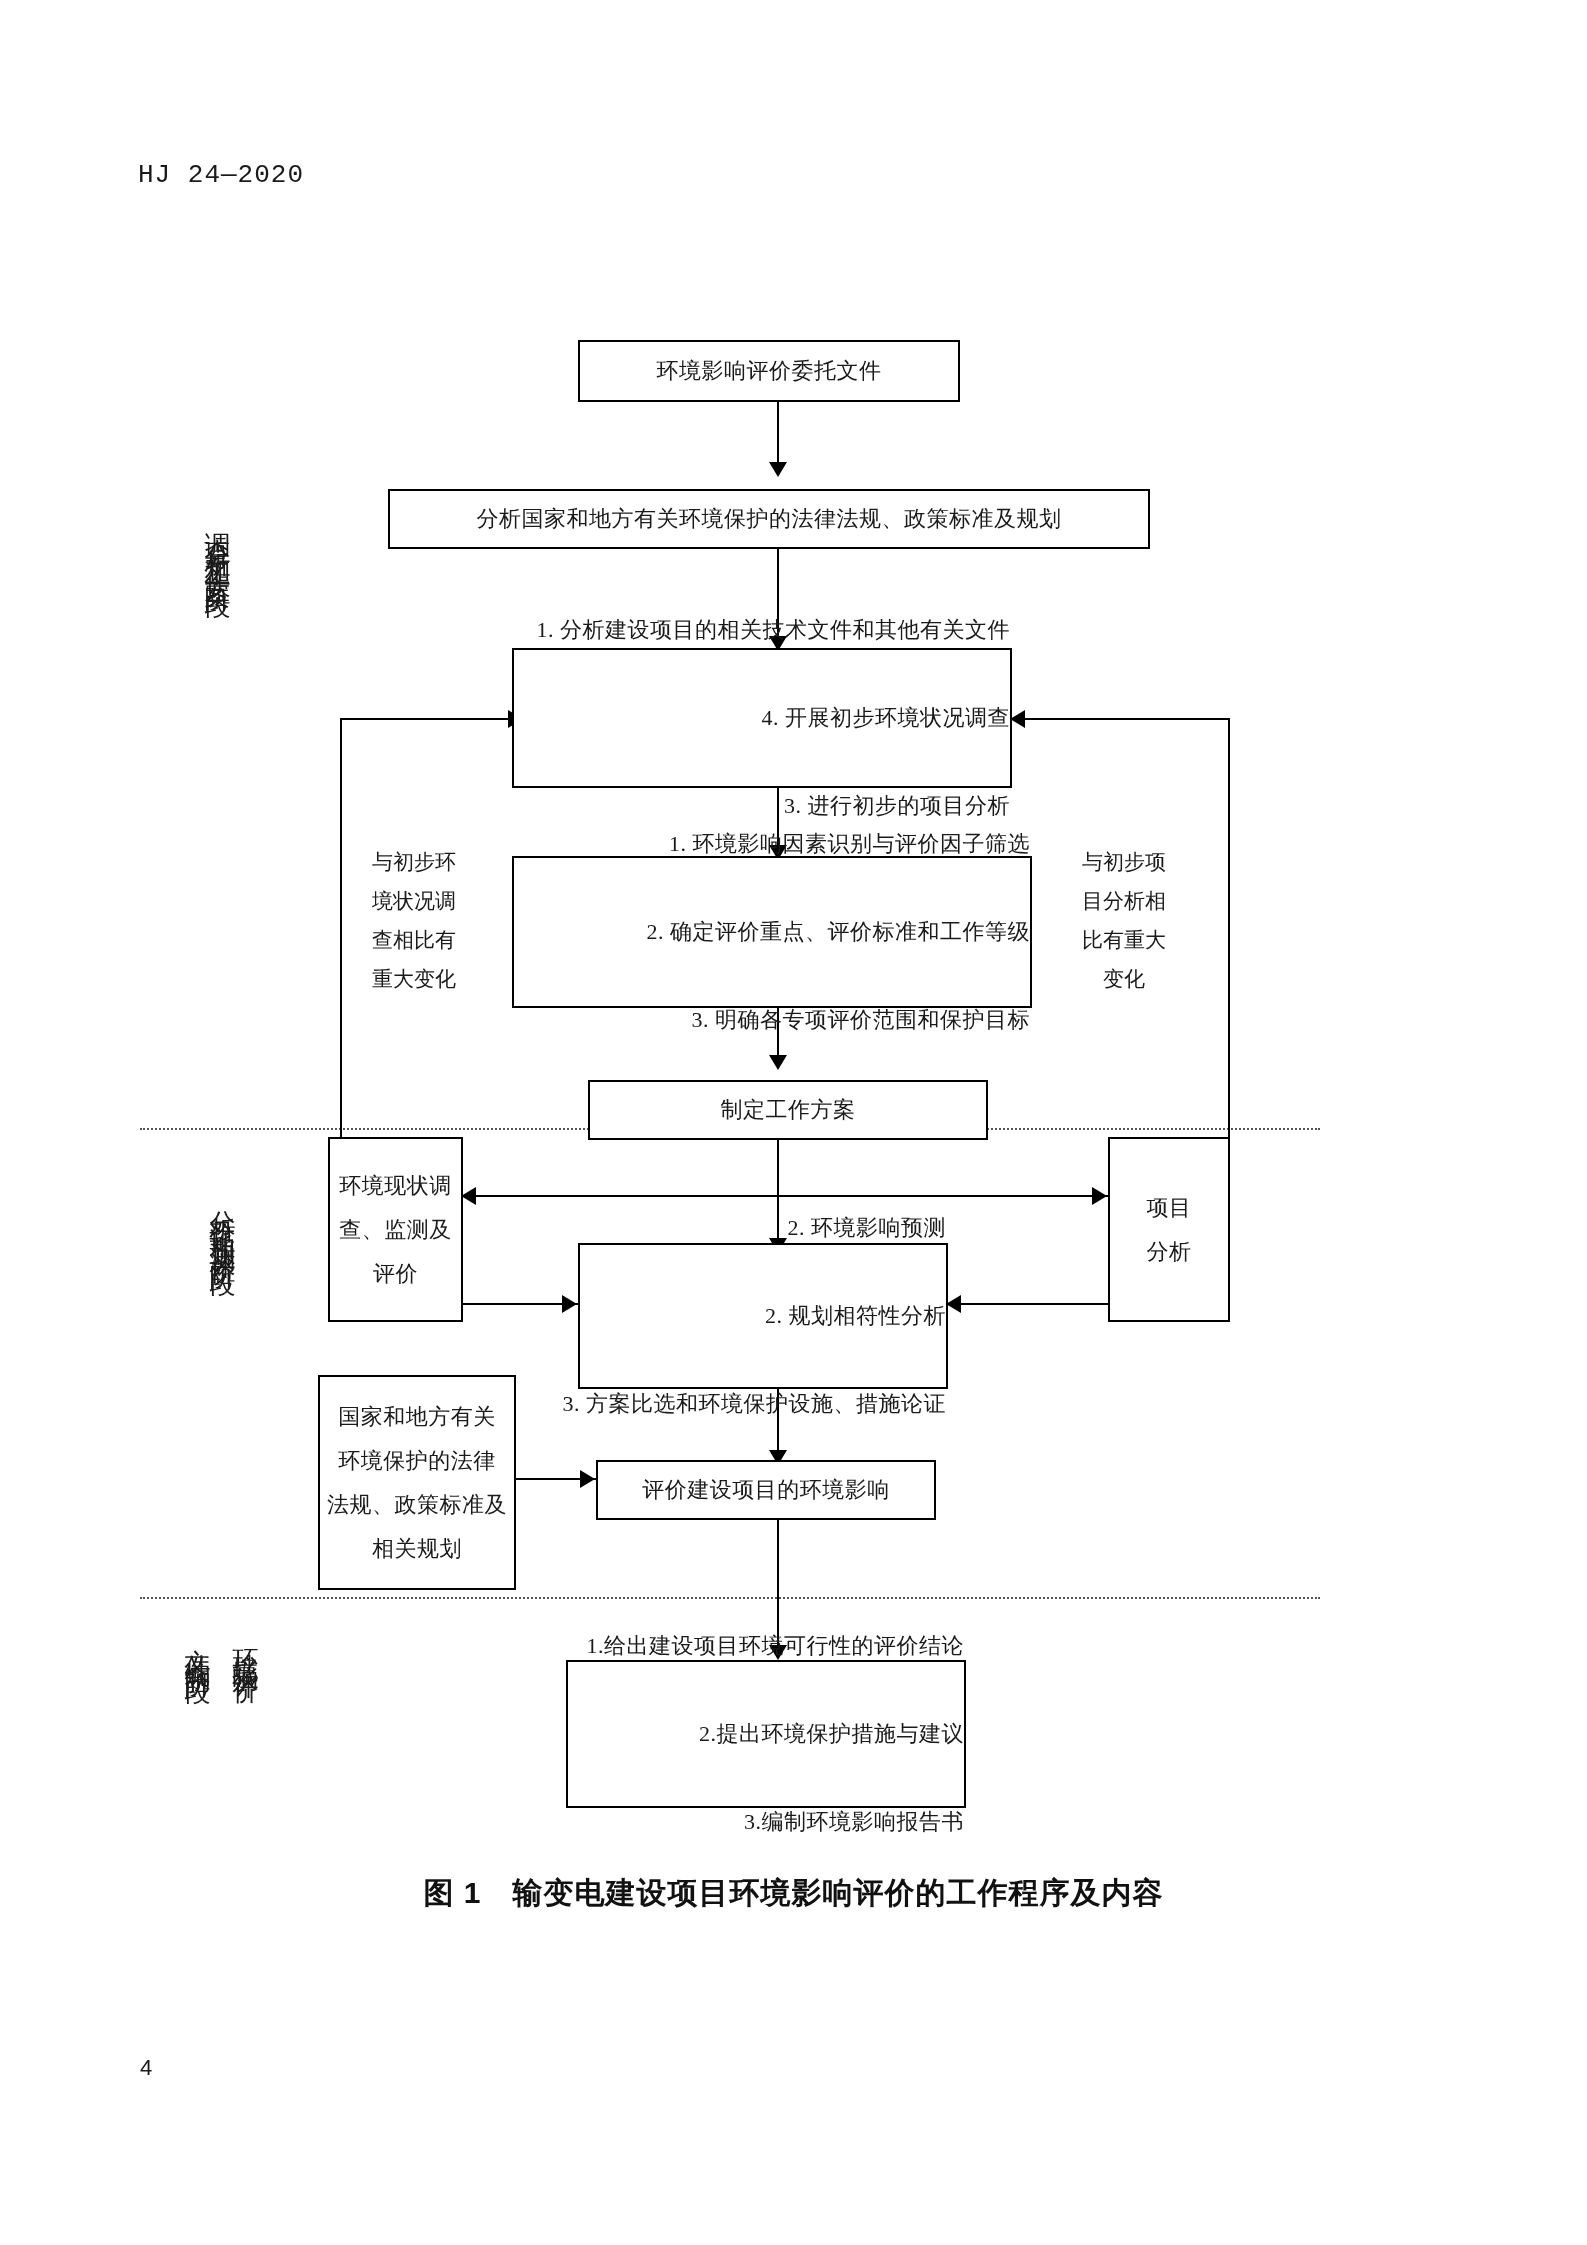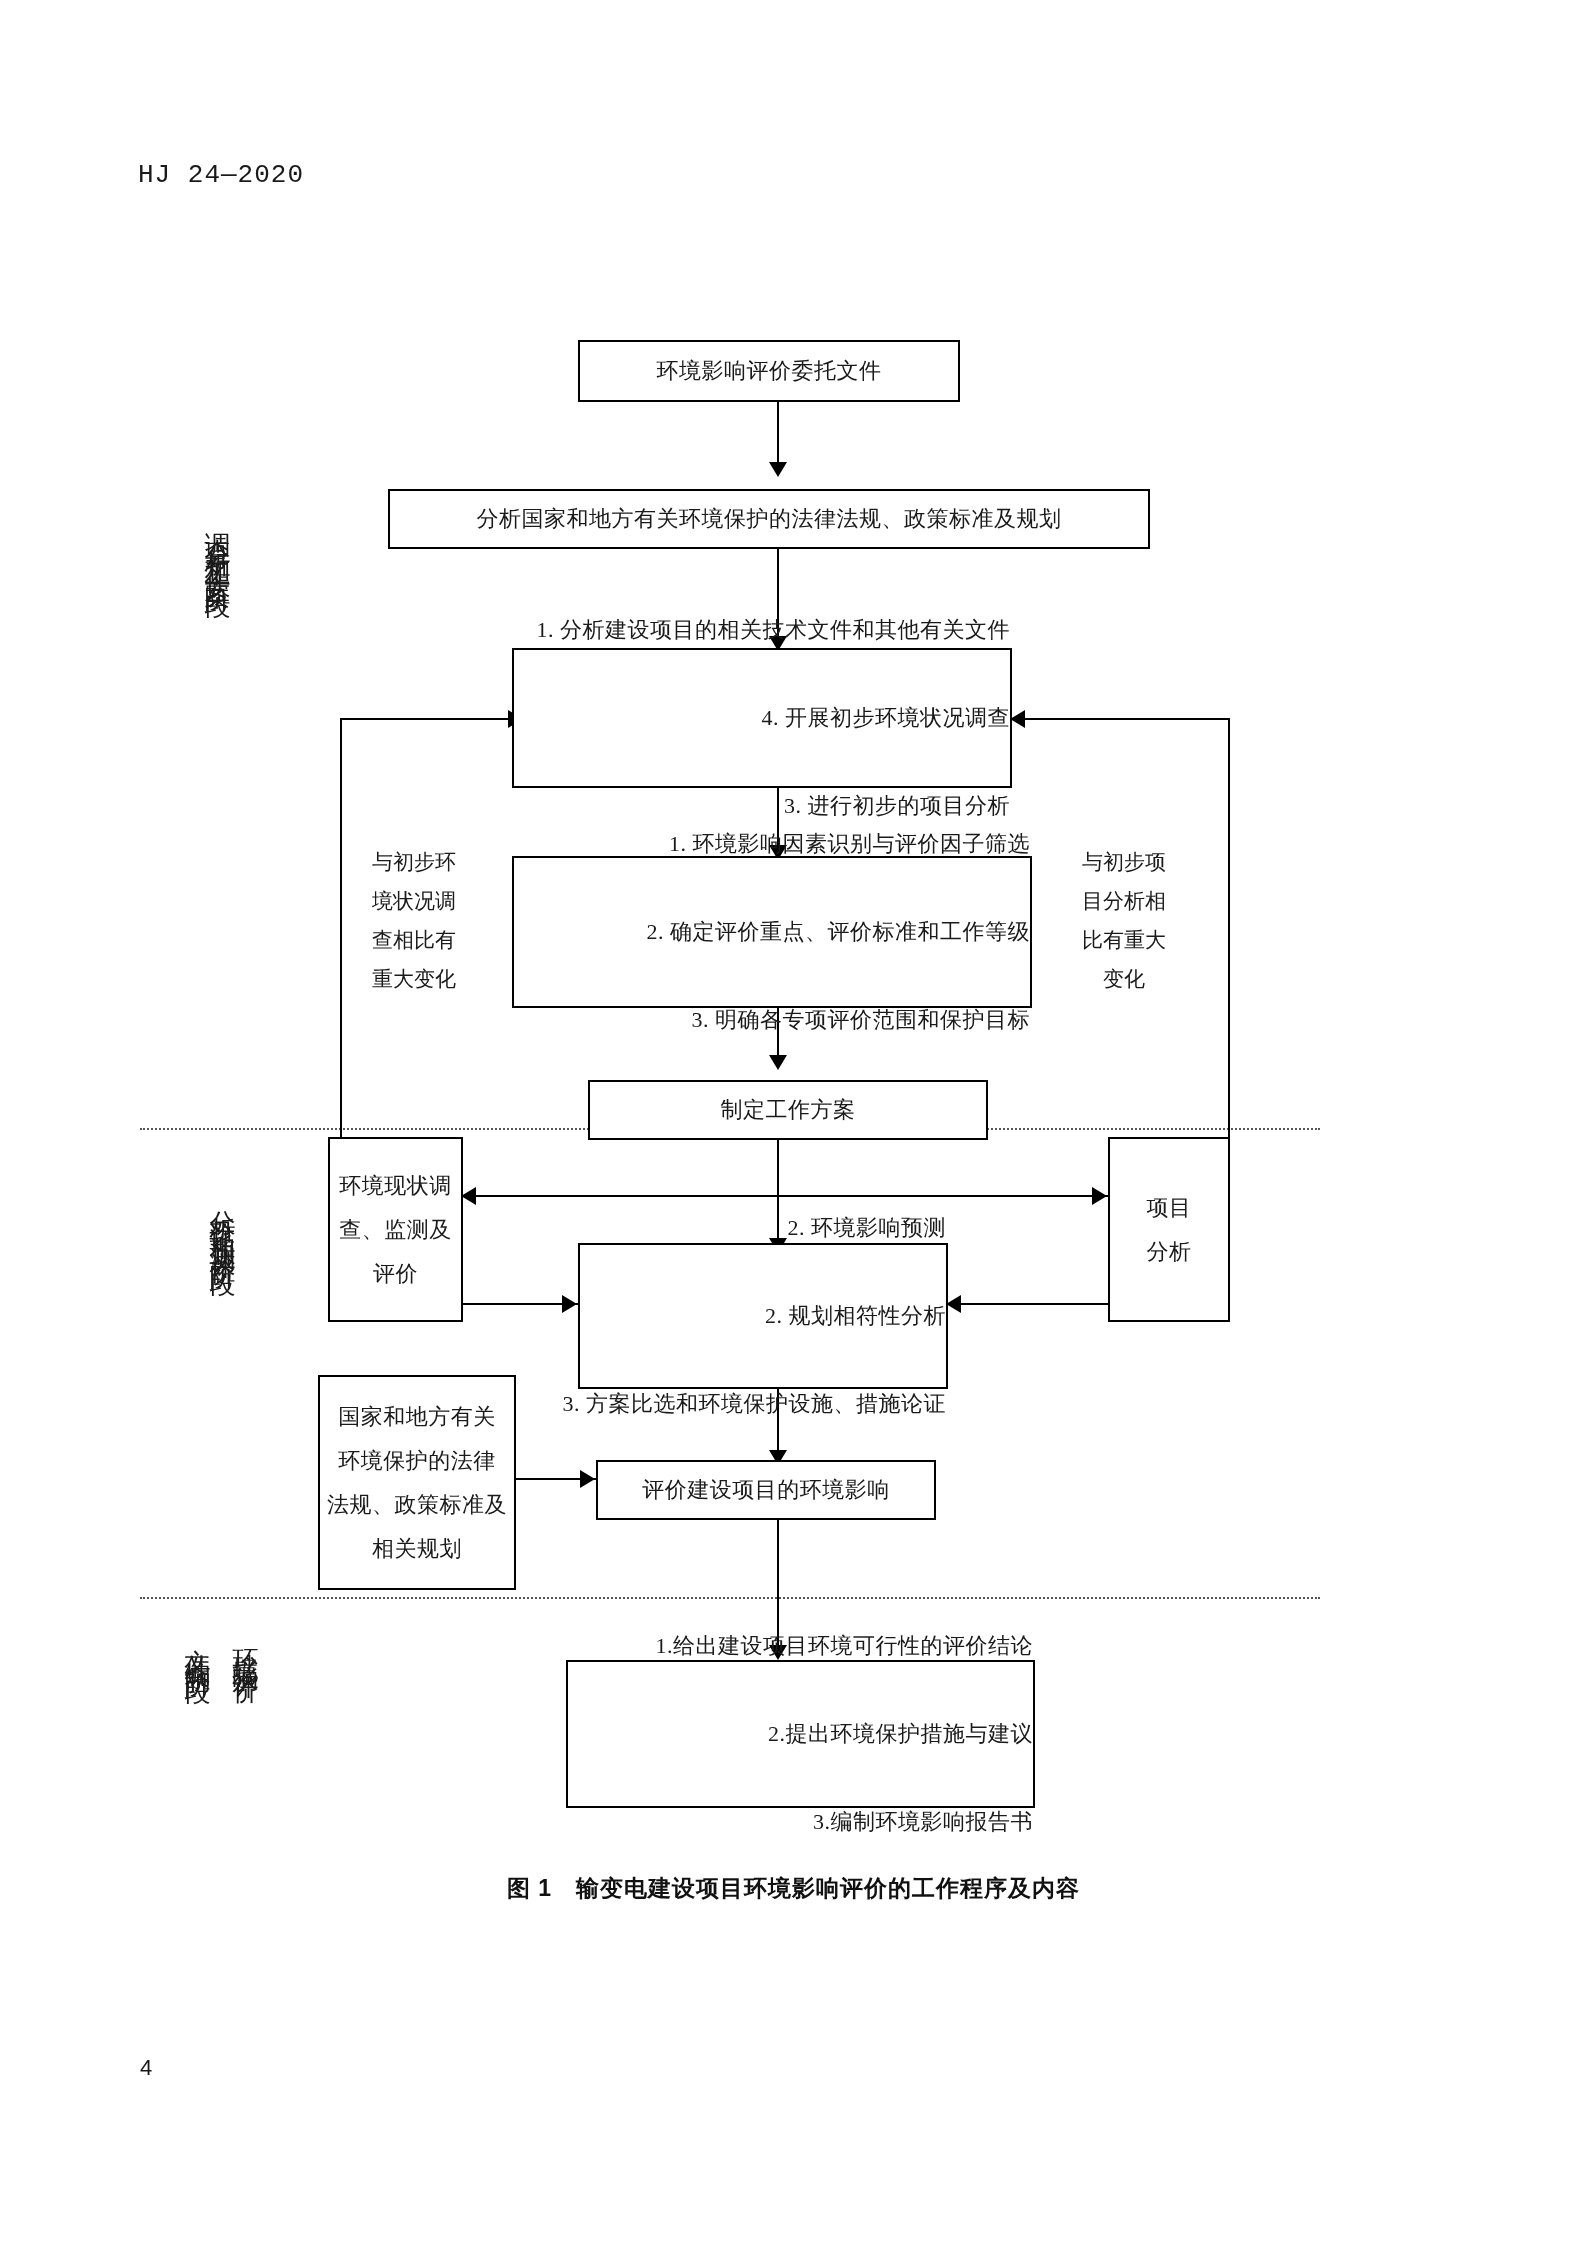--- a/index.html
+++ b/index.html
@@ -38,21 +38,21 @@
     color: #1a1a1a;
   }
   .figure-caption {
     position: absolute;
     left: 0;
     top: 1873px;
     width: 1587px;
     text-align: center;
     font-family: "Liberation Sans", "DejaVu Sans", sans-serif;
     font-weight: bold;
-    font-size: 23px;
+    font-size: 30px;
     letter-spacing: 1px;
     color: #111;
   }
 
   
   .node {
     position: absolute;
     box-sizing: border-box;
     border: 2px solid #000;
     background: #fff;
@@ -245,21 +245,21 @@
   <div class="hline" style="left:516px; top:1478px; width:80px;"></div>
   <div class="arrow-right" style="left:580px; top:1470px;"></div>
 
   <div class="node center" style="left:596px; top:1448px; width:340px; height:60px;">
     <div class="line">评价建设项目的环境影响</div>
   </div>
 
   <div class="vline" style="left:777px; top:1508px; height:150px;"></div>
   <div class="arrow-down" style="left:769px; top:1645px;"></div>
 
-  <div class="node list" style="left:566px; top:1660px; width:469px; height:148px;">
+  <div class="node list" style="left:566px; top:1660px; width:400px; height:148px;">
     <div class="line">1.给出建设项目环境可行性的评价结论</div>
     <div class="line">2.提出环境保护措施与建议</div>
     <div class="line">3.编制环境影响报告书</div>
   </div>
 
   <div class="figure-caption">图 1　输变电建设项目环境影响评价的工作程序及内容</div>
   <div class="page-number">4</div>
 
 </div>
 

